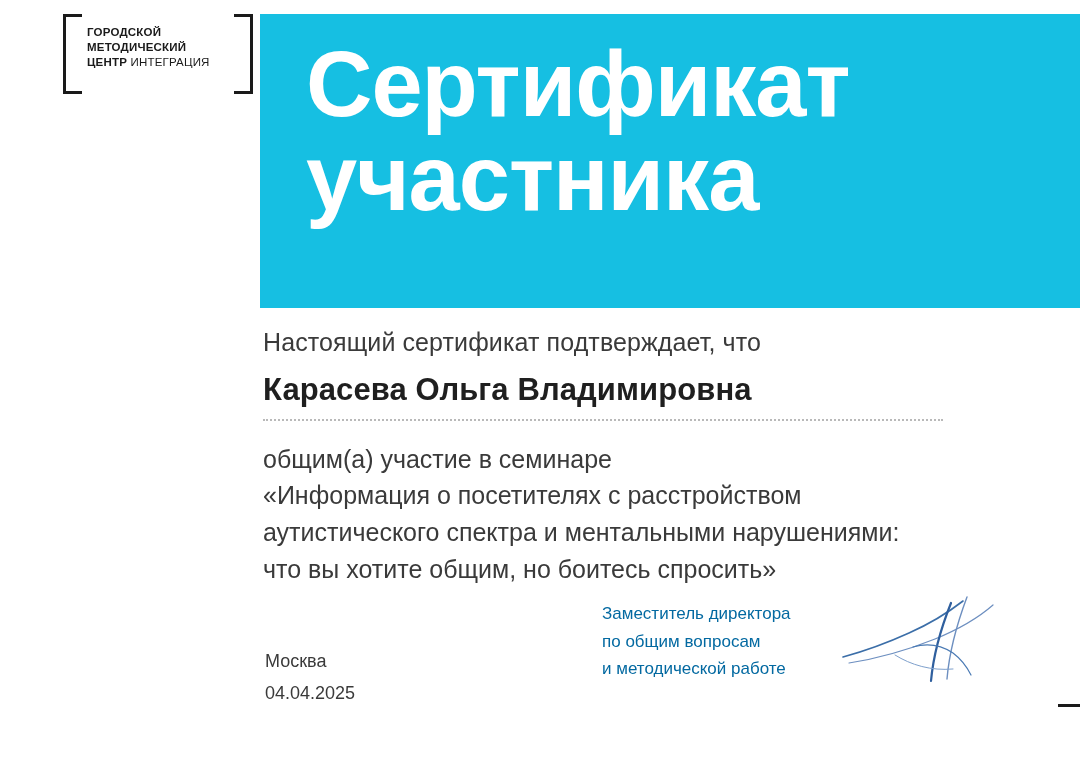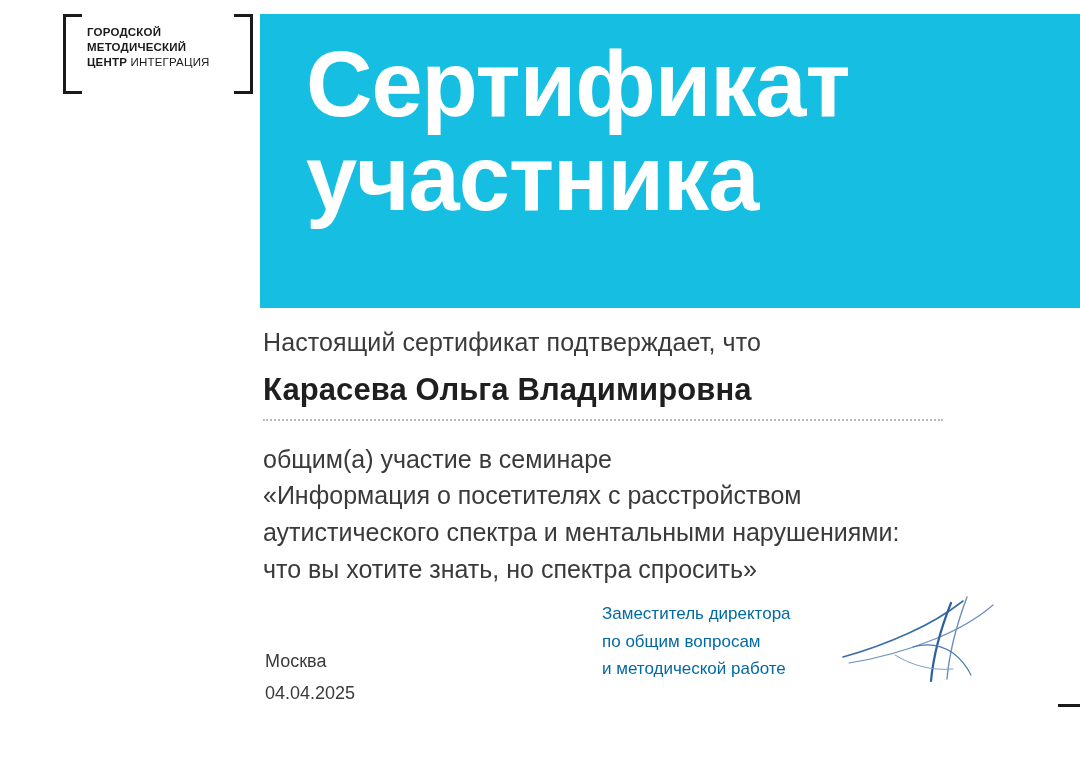--- a/index.html
+++ b/index.html
@@ -210,21 +210,21 @@
     </div>
   </div>
 
   <div class="intro">Настоящий сертификат подтверждает, что</div>
   <div class="recipient">Карасева Ольга Владимировна</div>
   <div class="dotted-rule"></div>
   <div class="participation">общим(а) участие в семинаре</div>
   <div class="seminar-title">
     <div>«Информация о посетителях с расстройством</div>
     <div>аутистического спектра и ментальными нарушениями:</div>
-    <div>что вы хотите знать, но спектра спросить»</div>
+    <div>что вы хотите общим, но боитесь спросить»</div>
   </div>
 
   <div class="place-date">
     <div>Москва</div>
     <div>04.04.2025</div>
   </div>
 
   <div class="signatory">
     <div>Заместитель директора</div>
     <div>по общим вопросам</div>

